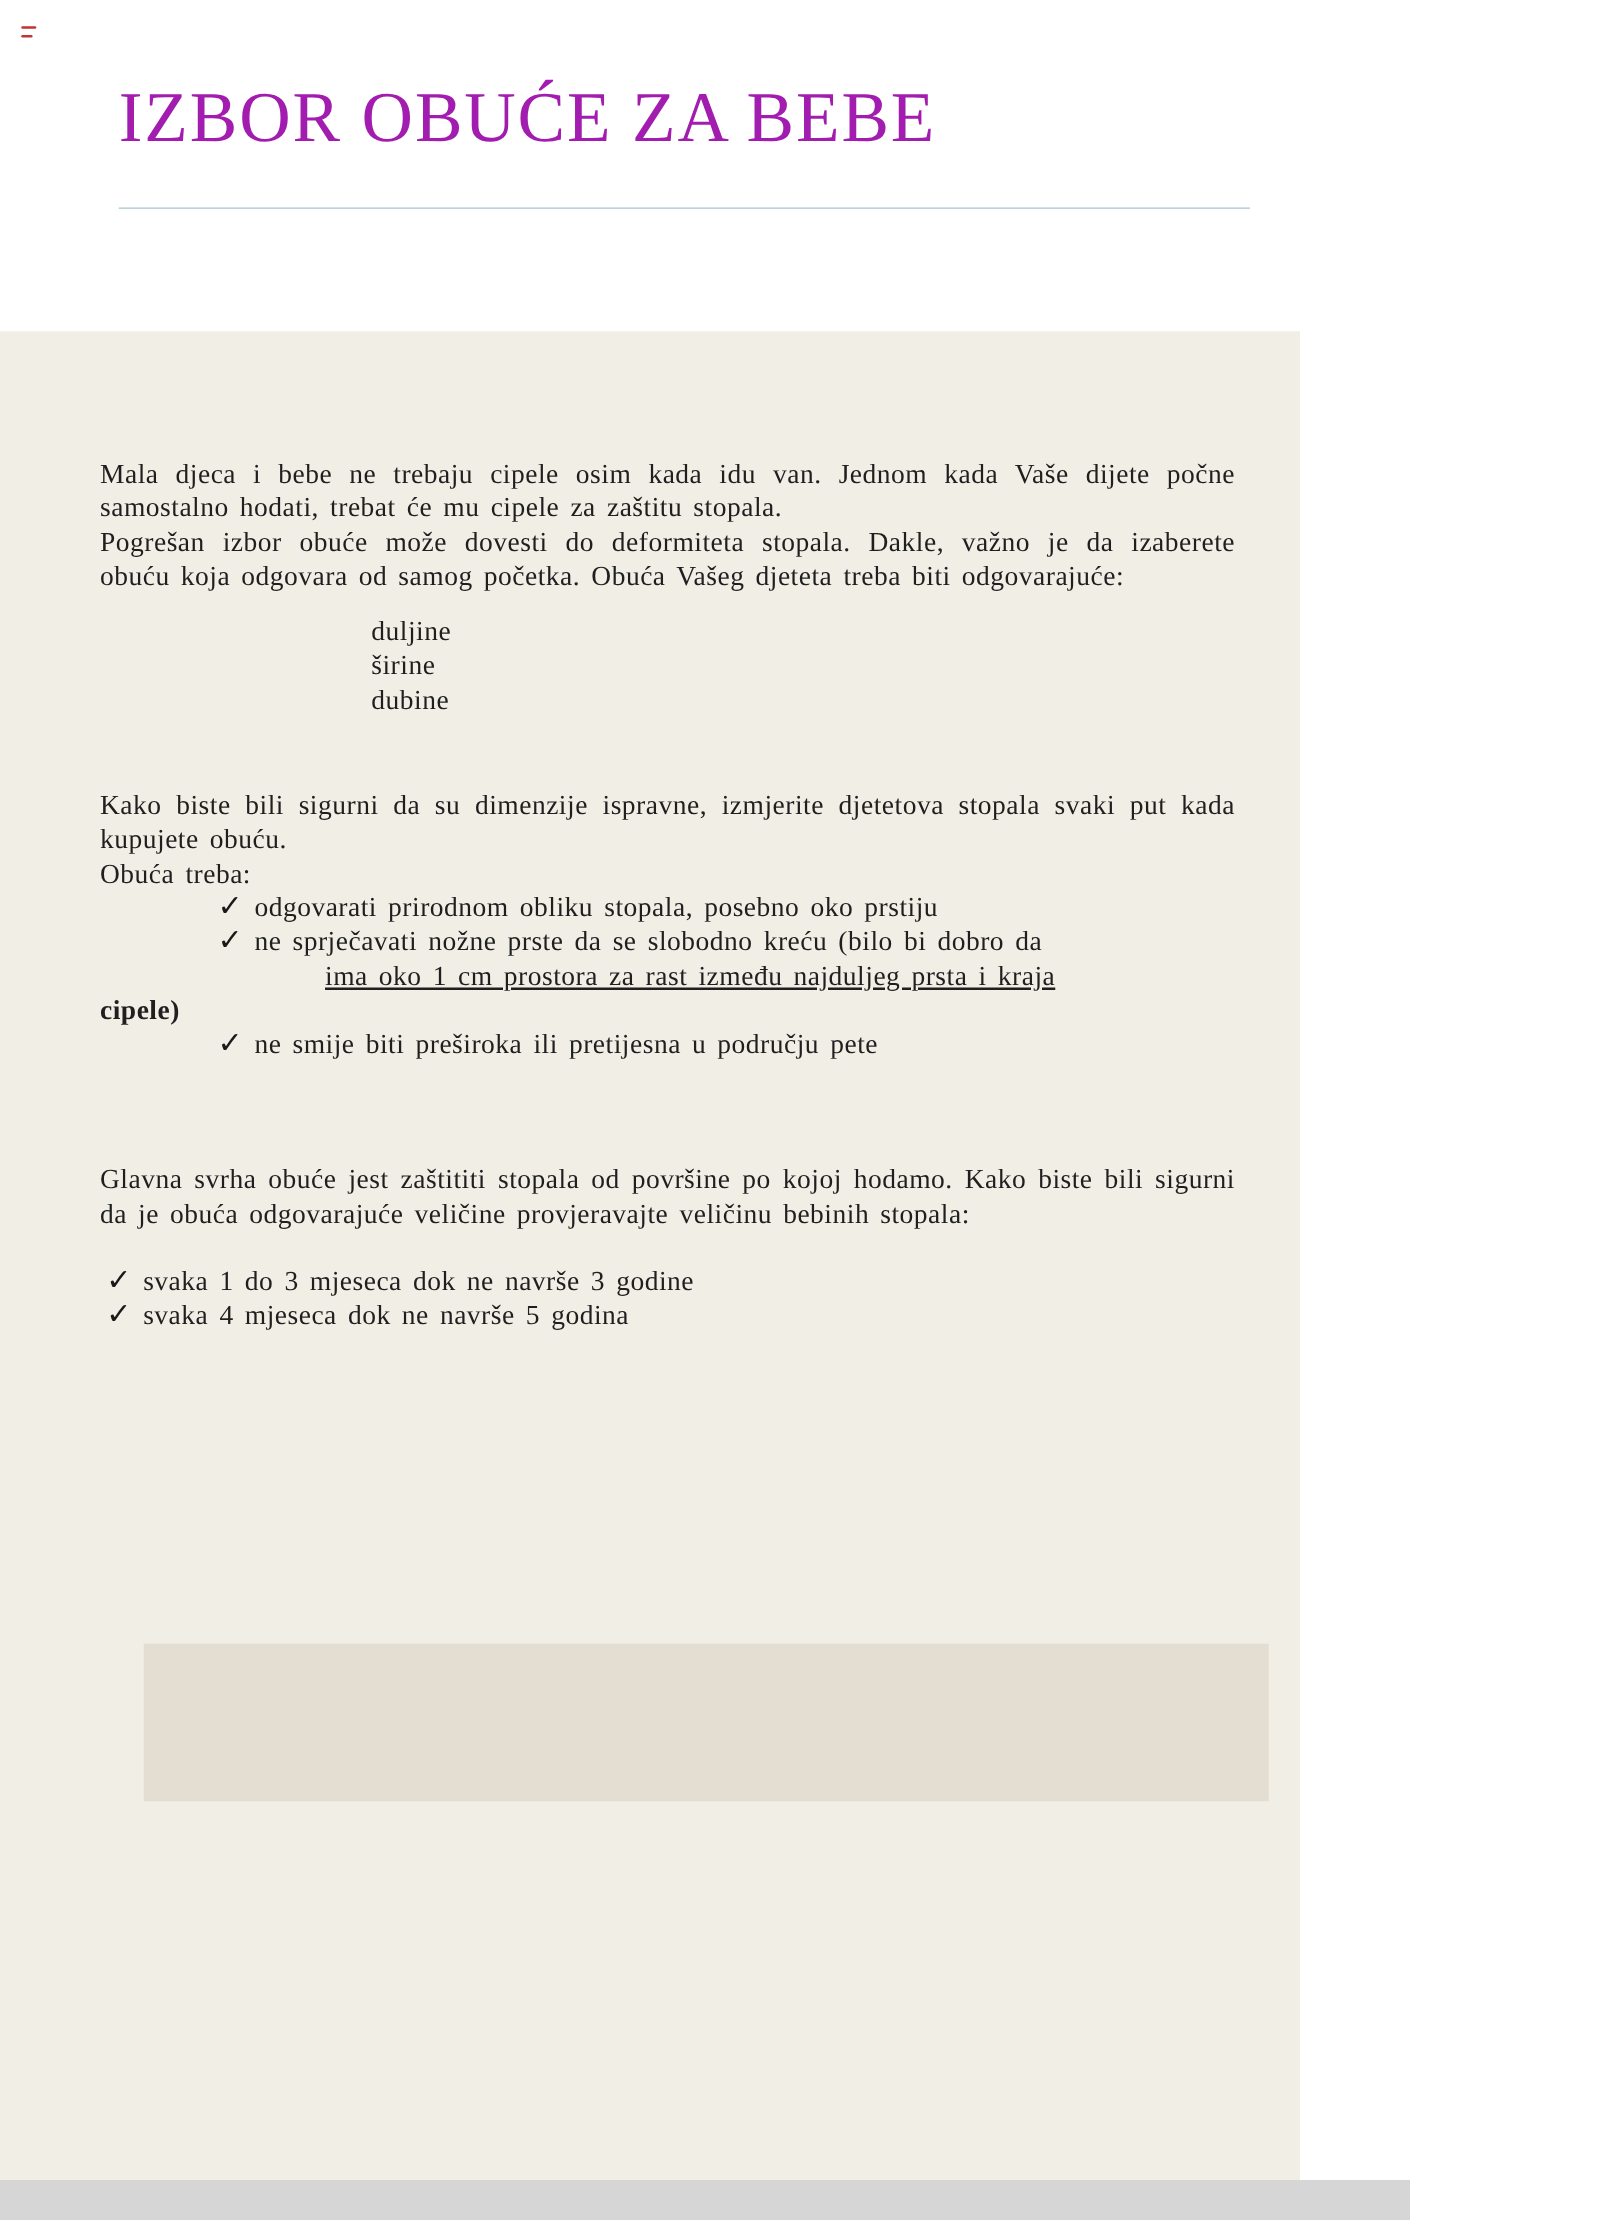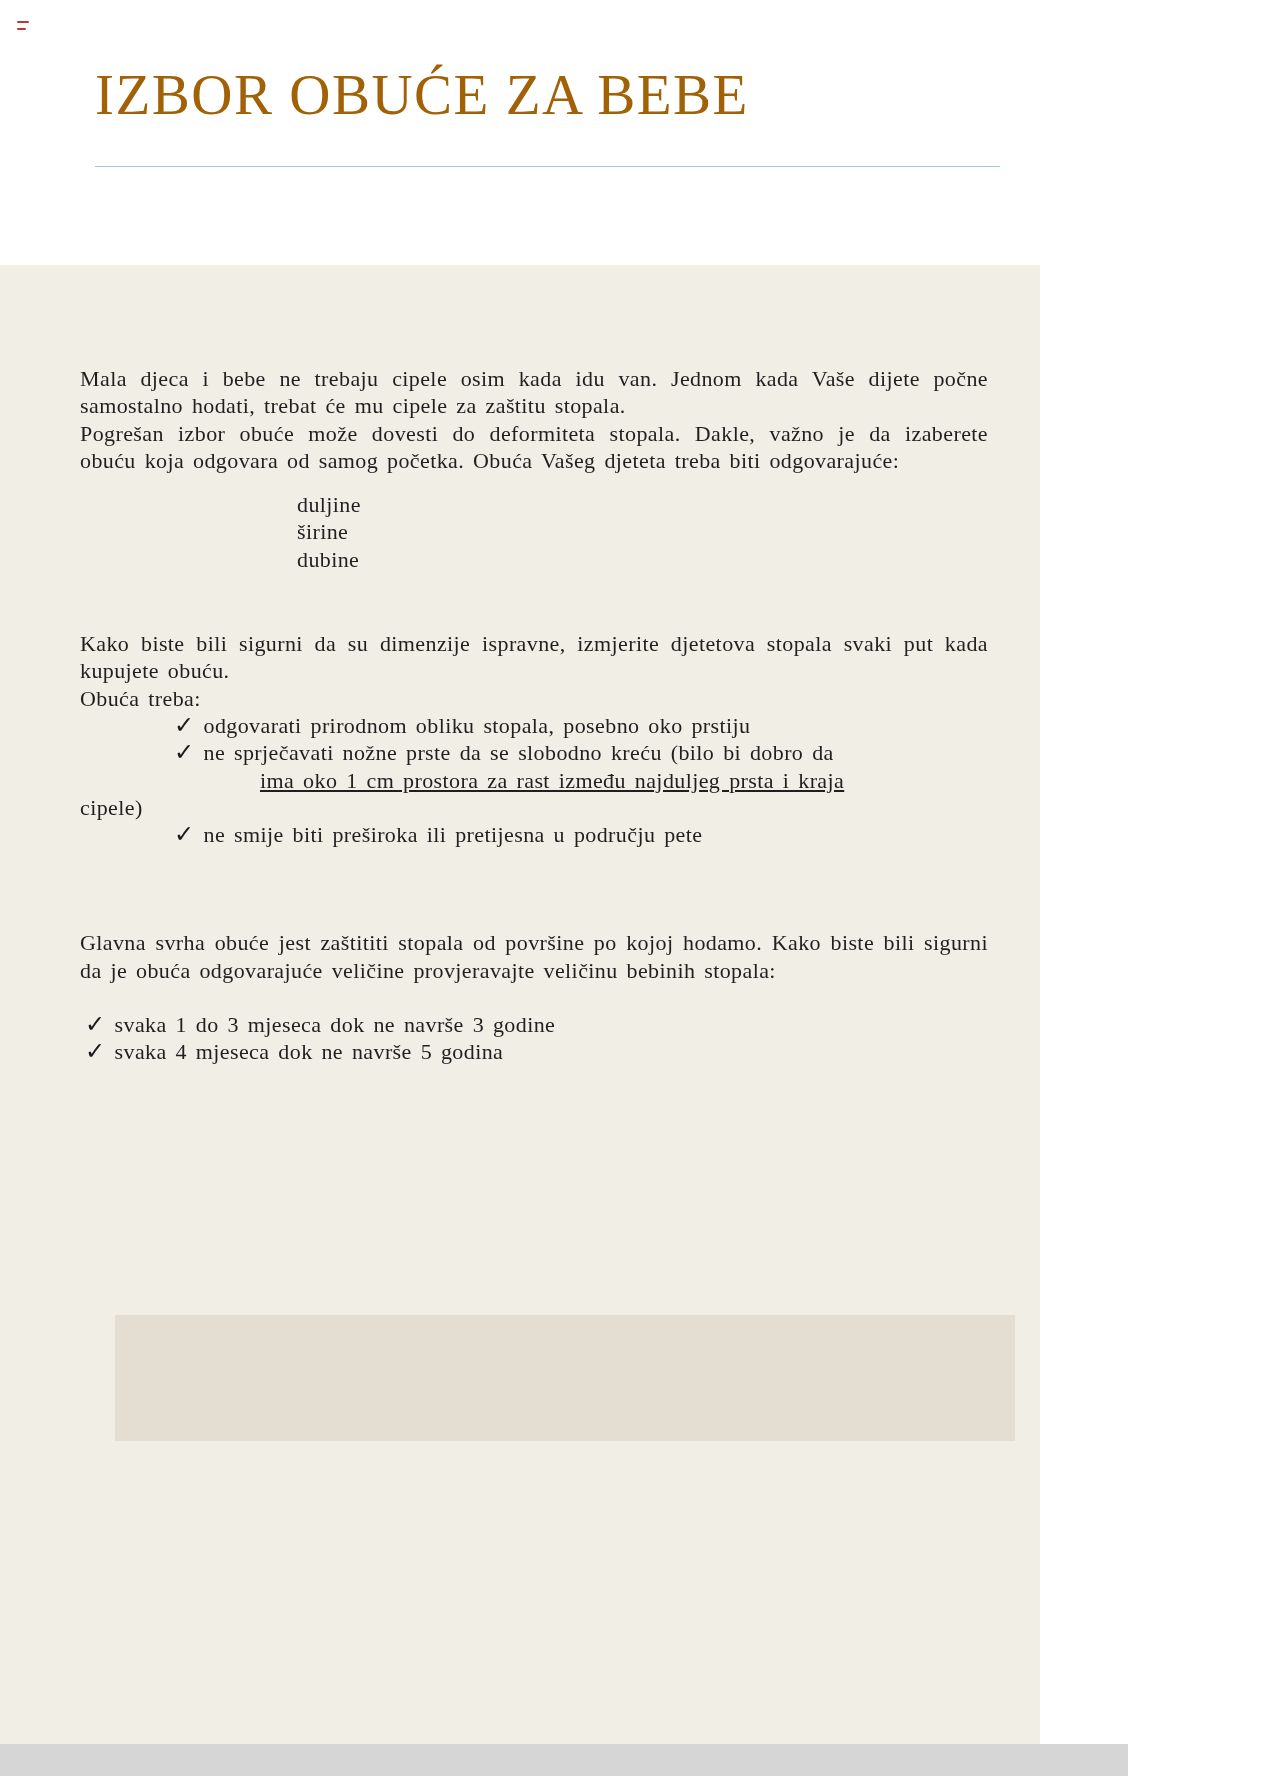--- a/index.html
+++ b/index.html
@@ -32,21 +32,21 @@
   }
   .menu-icon span:nth-child(2) { width: 9px; }
   .title {
     position: absolute;
     left: 95px;
     top: 62px;
     font-family: "Liberation Serif", serif;
     font-weight: 400;
     font-size: 57px;
     letter-spacing: 1.5px;
-    color: #a16207;
+    color: #a21caf;
     white-space: nowrap;
   }
   .title-divider {
     position: absolute;
     left: 95px;
     top: 166px;
     width: 905px;
     height: 1px;
     background: #a6c5cd;
   }
@@ -77,21 +77,21 @@
     font-family: "DejaVu Sans", sans-serif;
     font-weight: bold;
     font-size: 24px;
     line-height: 27.3px;
     margin-right: 9px;
     color: #1a1a1a;
     flex: 0 0 auto;
   }
   .indent1 { padding-left: 94px; }
   .cont-line { padding-left: 180px; white-space: nowrap; text-decoration: underline; }
-  .margin-line { padding-left: 0; }
+  .margin-line { padding-left: 0; font-weight: bold; }
   .nowrap { white-space: nowrap; }
   .purpose { margin-top: 81px; }
   .schedule { margin-top: 27px; }
   .schedule .check-row { padding-left: 5px; }
   .image-placeholder {
     position: absolute;
     left: 115px;
     top: 1315px;
     width: 900px;
     height: 126px;

